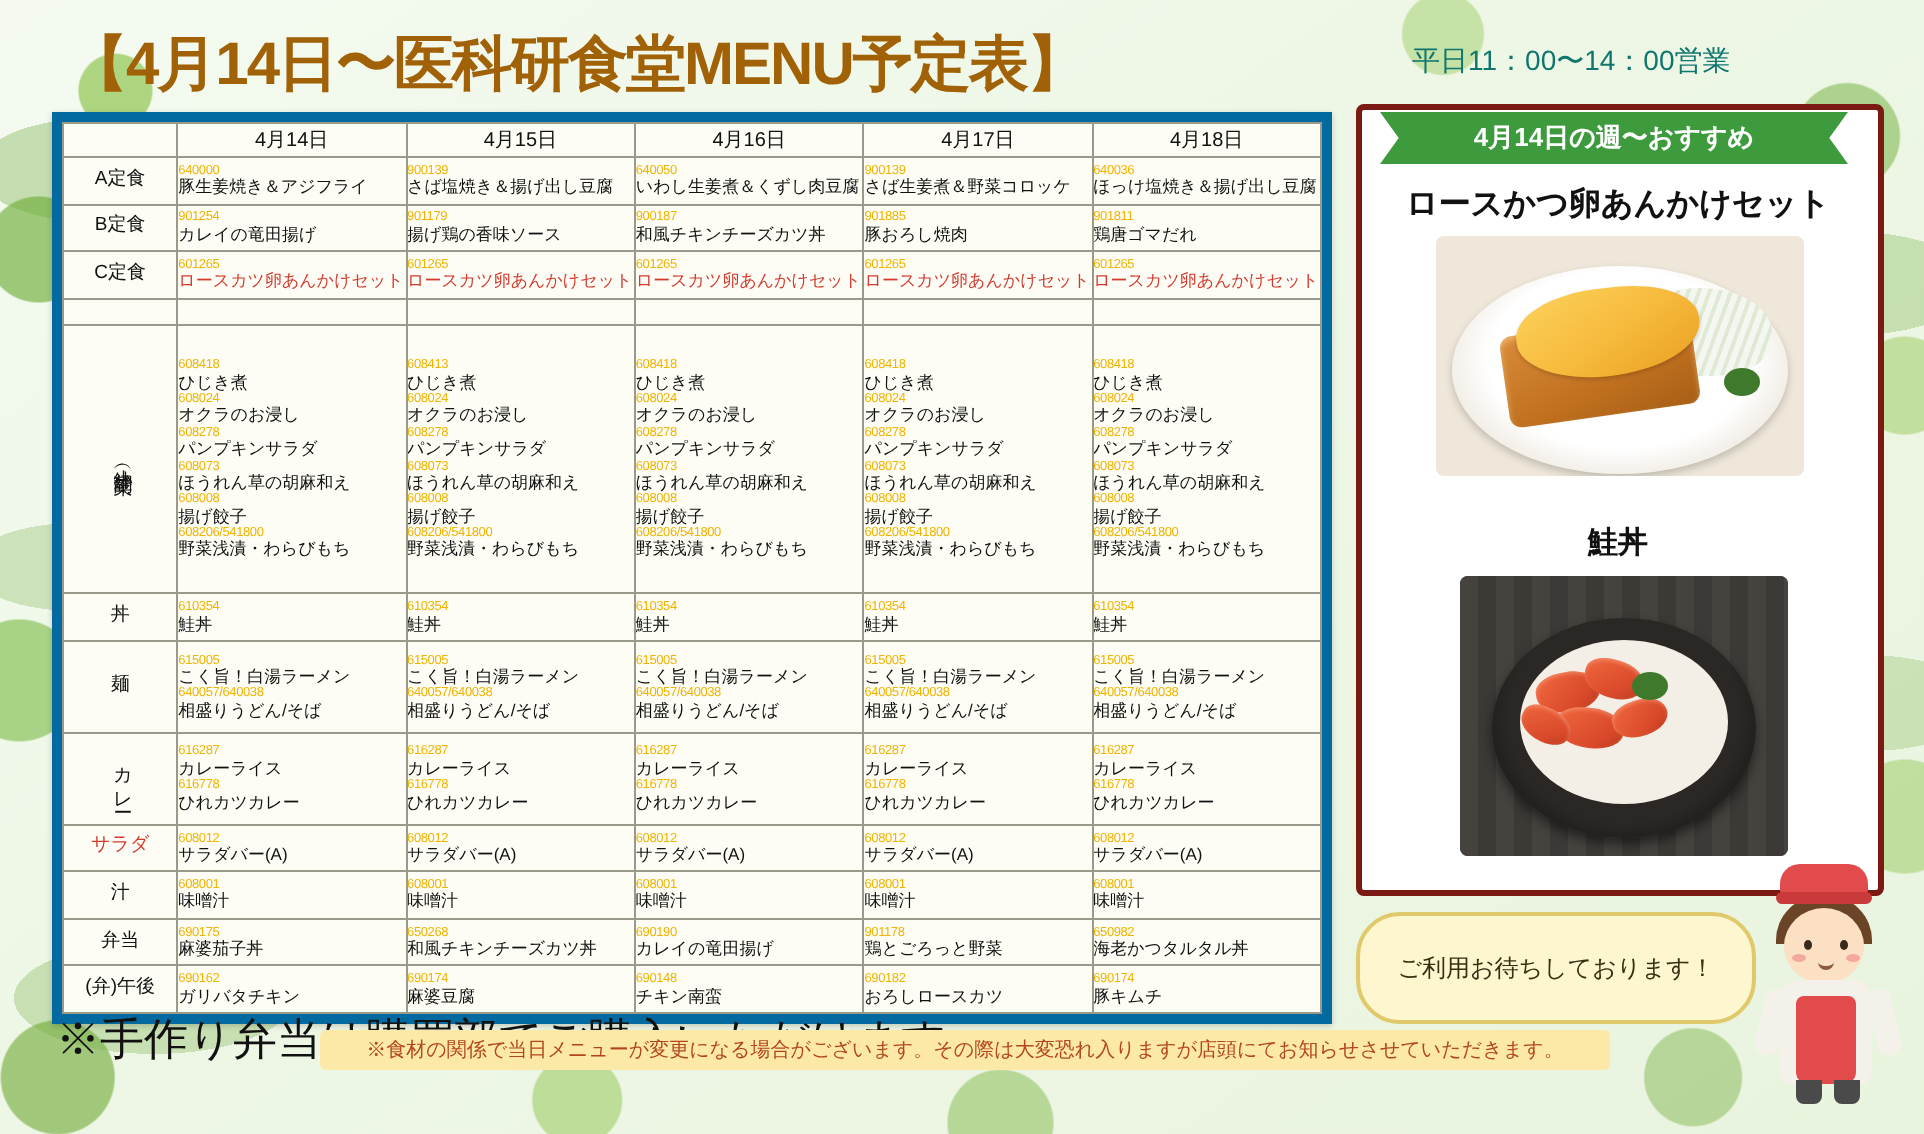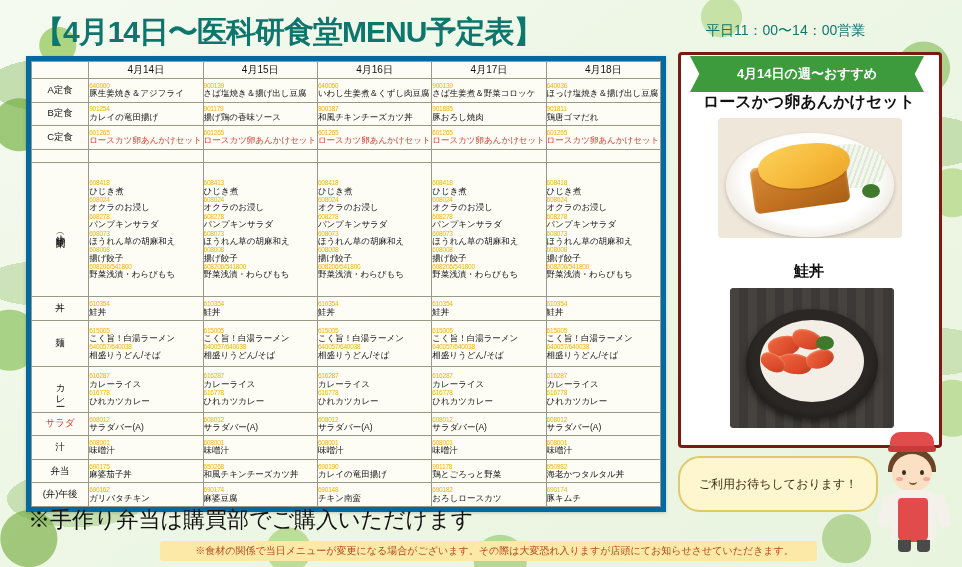--- a/index.html
+++ b/index.html
@@ -48,21 +48,21 @@
       radial-gradient(ellipse 58px 24px at 97% 62%, rgba(110,170,60,0.26) 0 100%, transparent 100%);
   }
 
   
   #title {
     position: absolute;
     left: 34px;
     top: 12px;
     font-size: 30px;
     font-weight: bold;
-    color: #0f766e;
+    color: #a16207;
     letter-spacing: -1px;
     white-space: nowrap;
   }
 
   #hours {
     position: absolute;
     left: 706px;
     top: 22px;
     font-size: 14px;
     color: #0f766e;
@@ -145,51 +145,50 @@
     left: 28px;
     top: 505px;
     font-size: 22px;
     font-weight: normal;
     color: #111;
     white-space: nowrap;
   }
   #disclaimer {
     position: absolute;
     left: 160px;
-    top: 541px;
+    top: 515px;
     width: 645px;
     height: 20px;
     background: #fce9a8;
     border-radius: 3px;
     color: #b3471b;
     font-size: 10px;
     display: flex;
     align-items: center;
     justify-content: center;
     white-space: nowrap;
-    padding-left: 12px;
   }
 
   
   #reco-panel {
     position: absolute;
     left: 678px;
     top: 52px;
     width: 258px;
     height: 390px;
     background: #ffffff;
     border: 3px solid #7a1a12;
     border-radius: 4px;
   }
   #reco-banner {
     position: absolute;
     left: 690px;
     top: 56px;
     width: 234px;
-    height: 36px;
+    height: 26px;
     background: #3d9b3d;
     color: #ffffff;
     font-size: 13px;
     font-weight: bold;
     display: flex;
     align-items: center;
     justify-content: center;
     clip-path: polygon(0 0, 100% 0, 96% 50%, 100% 100%, 0 100%, 4% 50%);
     white-space: nowrap;
   }

